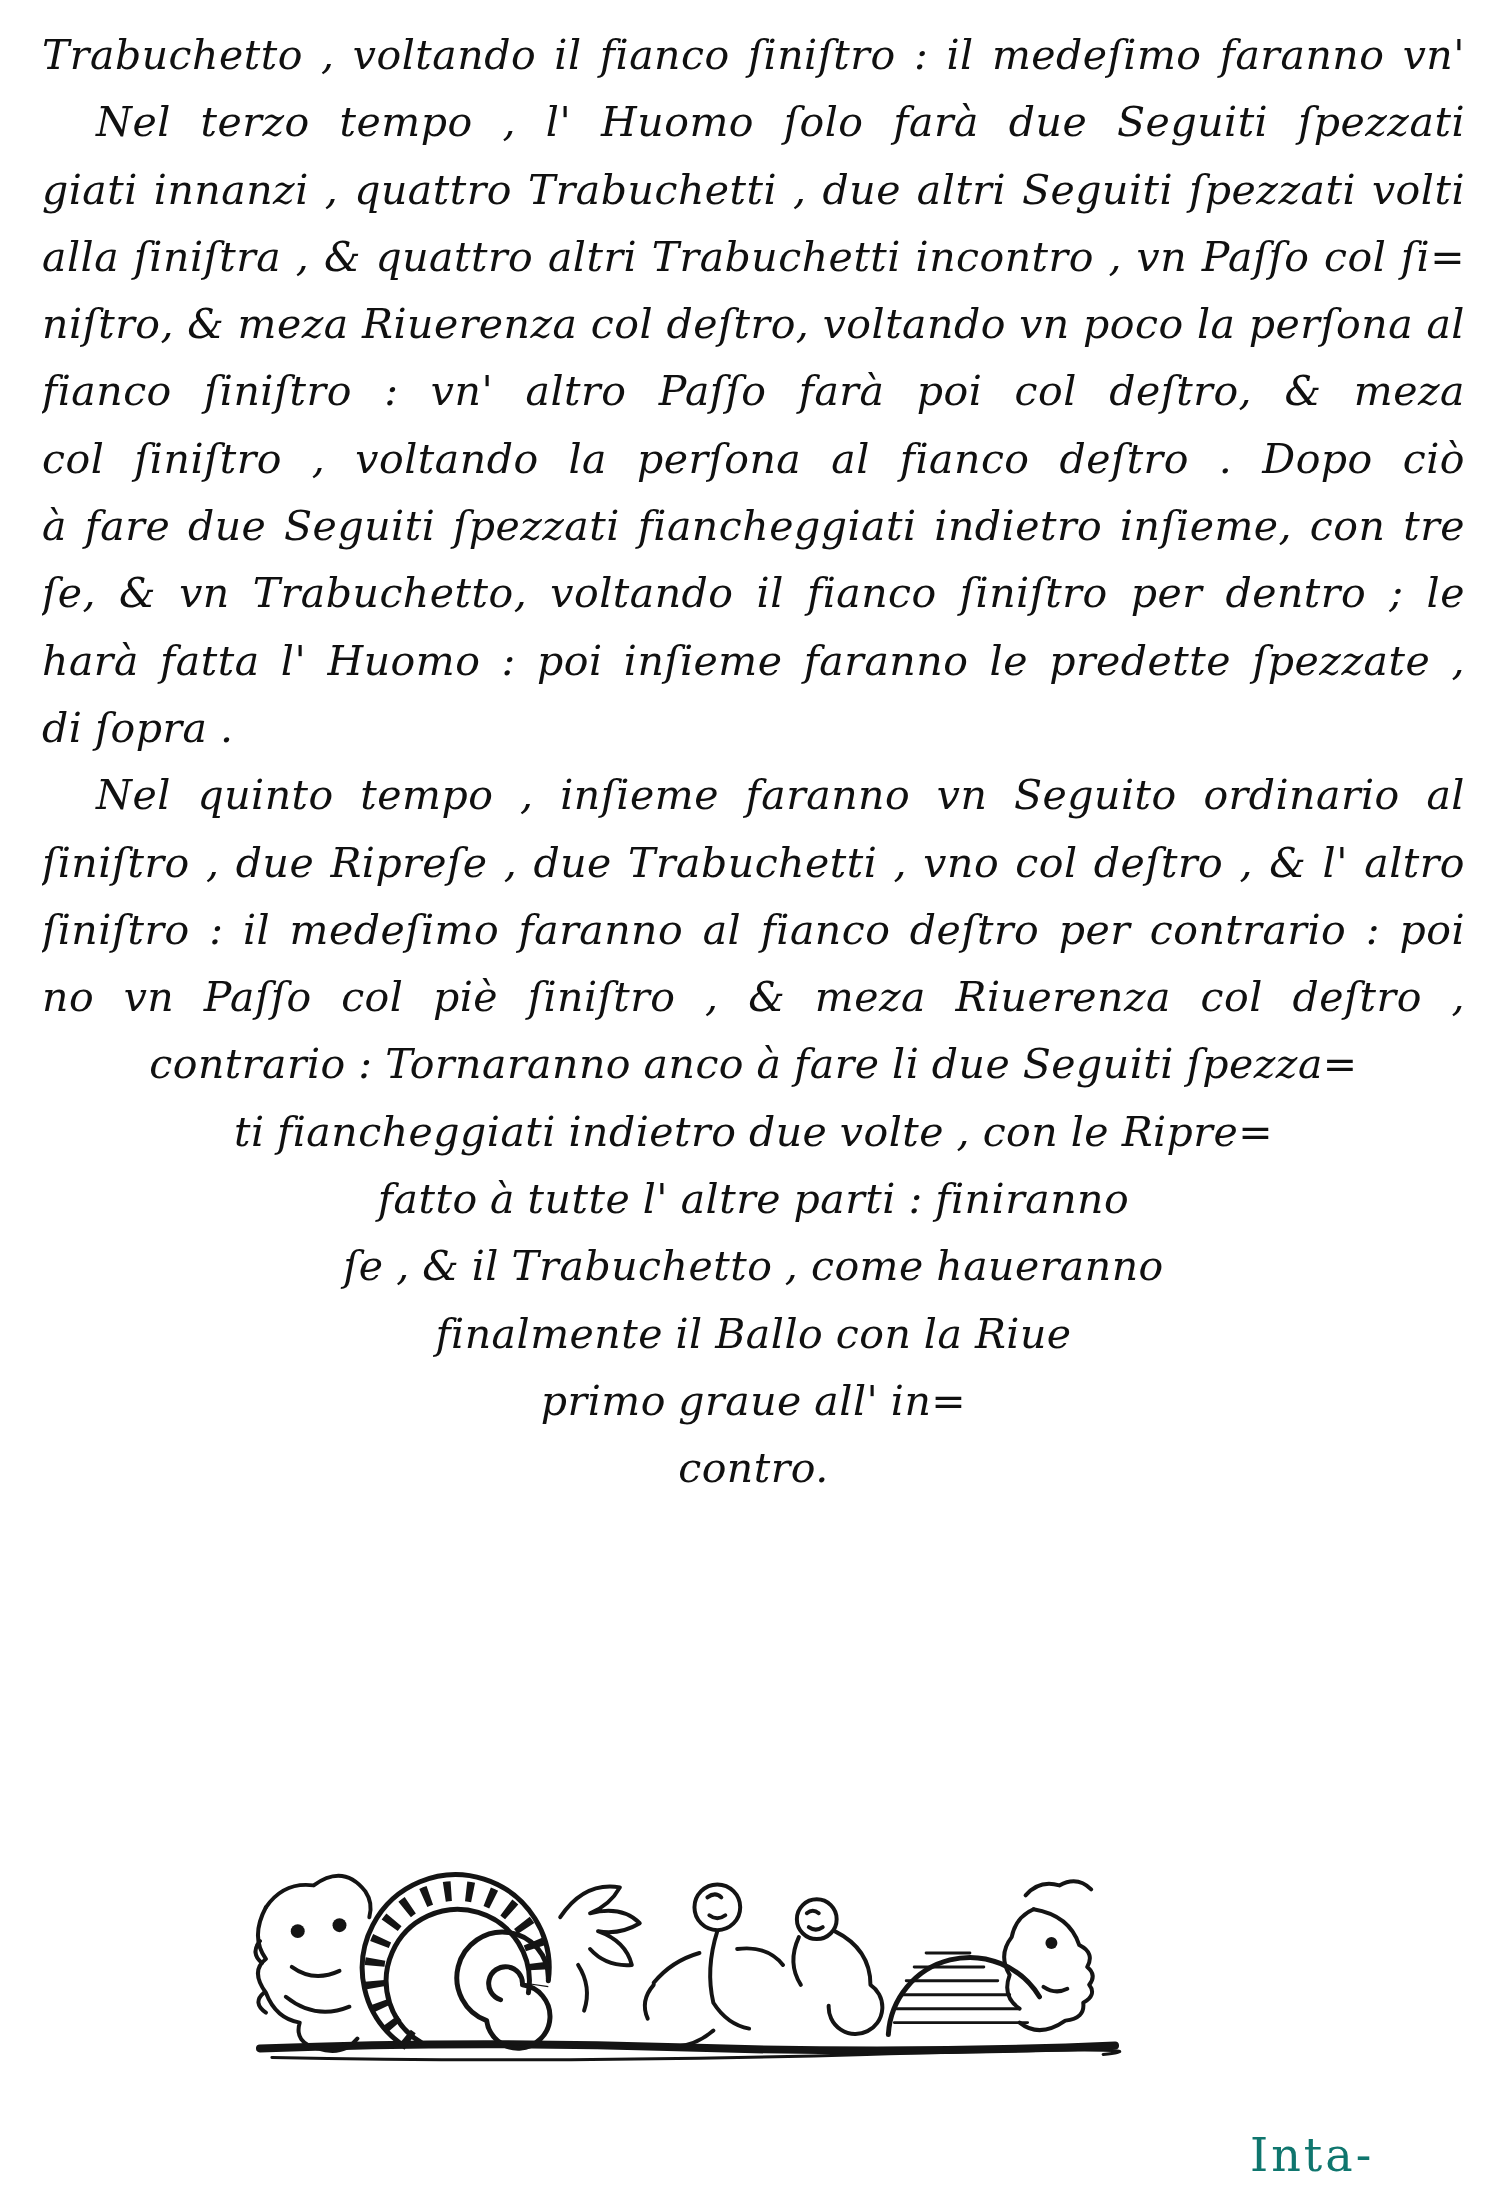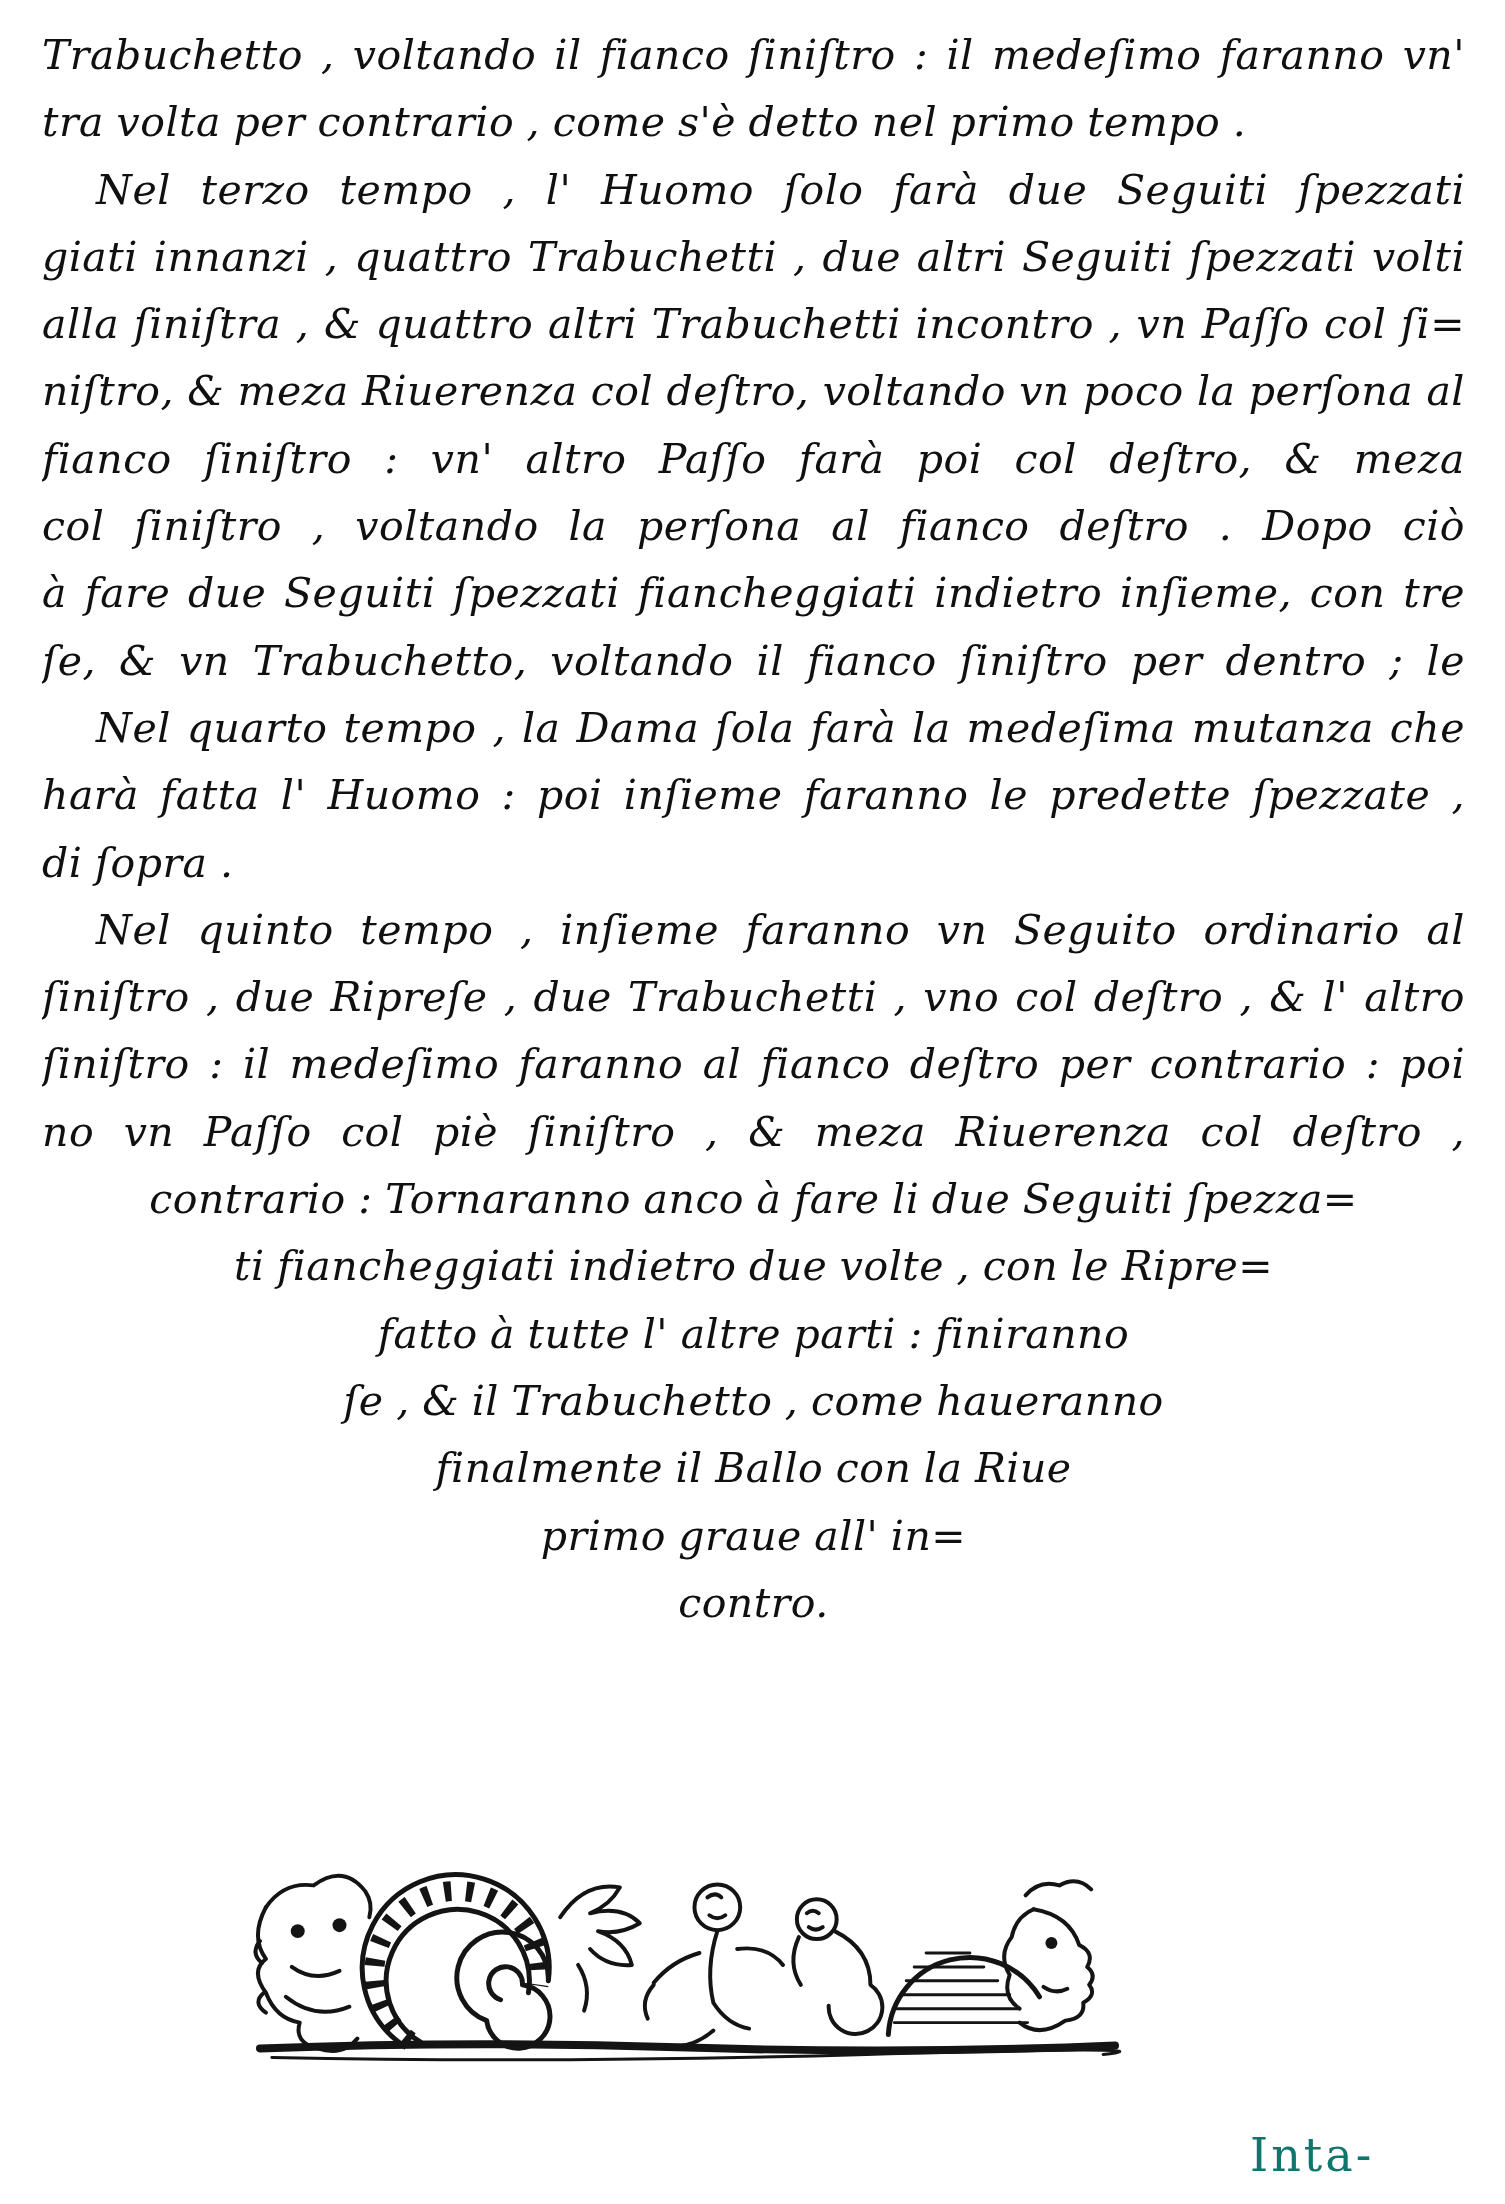--- a/index.html
+++ b/index.html
@@ -50,30 +50,28 @@
     color: #0f766e;
   }
 </style>
 </head>
 <body>
 
 <div class="page">
 
   <div class="text-block" id="text-block">
       <div class="line justify">Trabuchetto , voltando il fianco ſiniſtro : il medeſimo faranno vn' al=</div>
-      <div class="line left">tra volta per contrario , come s'è detto nel primo tempo .</div>
       <div class="line justify indent">Nel terzo tempo , l' Huomo ſolo farà due Seguiti ſpezzati fiancheg=</div>
       <div class="line justify">giati innanzi , quattro Trabuchetti , due altri Seguiti ſpezzati volti</div>
       <div class="line justify">alla ſiniſtra , &amp; quattro altri Trabuchetti incontro , vn Paſſo col ſi=</div>
       <div class="line justify">niſtro, &amp; meza Riuerenza col deſtro, voltando vn poco la perſona al</div>
       <div class="line justify">fianco ſiniſtro : vn' altro Paſſo farà poi col deſtro, &amp; meza Riuerenza</div>
       <div class="line justify">col ſiniſtro , voltando la perſona al fianco deſtro .  Dopo ciò tornaranno</div>
       <div class="line justify">à fare due Seguiti ſpezzati fiancheggiati indietro inſieme, con tre Ripre=</div>
       <div class="line justify">ſe, &amp; vn Trabuchetto, voltando il fianco ſiniſtro per dentro ; le mede=</div>
-      <div class="line justify indent">Nel quarto tempo , la Dama ſola farà la medeſima mutanza che</div>
       <div class="line justify">harà fatta l' Huomo : poi inſieme faranno le predette ſpezzate , come</div>
       <div class="line left">di ſopra .</div>
       <div class="line justify indent">Nel quinto tempo , inſieme faranno vn Seguito ordinario al fianco</div>
       <div class="line justify">ſiniſtro , due Ripreſe , due Trabuchetti , vno col deſtro , &amp; l' altro col</div>
       <div class="line justify">ſiniſtro : il medeſimo faranno al fianco deſtro per contrario : poi faran=</div>
       <div class="line justify">no vn Paſſo col piè ſiniſtro , &amp; meza Riuerenza col deſtro , toccandoſi</div>
       <div class="line center">contrario : Tornaranno anco à fare li due Seguiti ſpezza=</div>
       <div class="line center">ti fiancheggiati indietro due volte , con le Ripre=</div>
       <div class="line center">fatto à tutte l' altre parti : finiranno</div>
       <div class="line center">ſe , &amp; il Trabuchetto , come haueranno</div>

